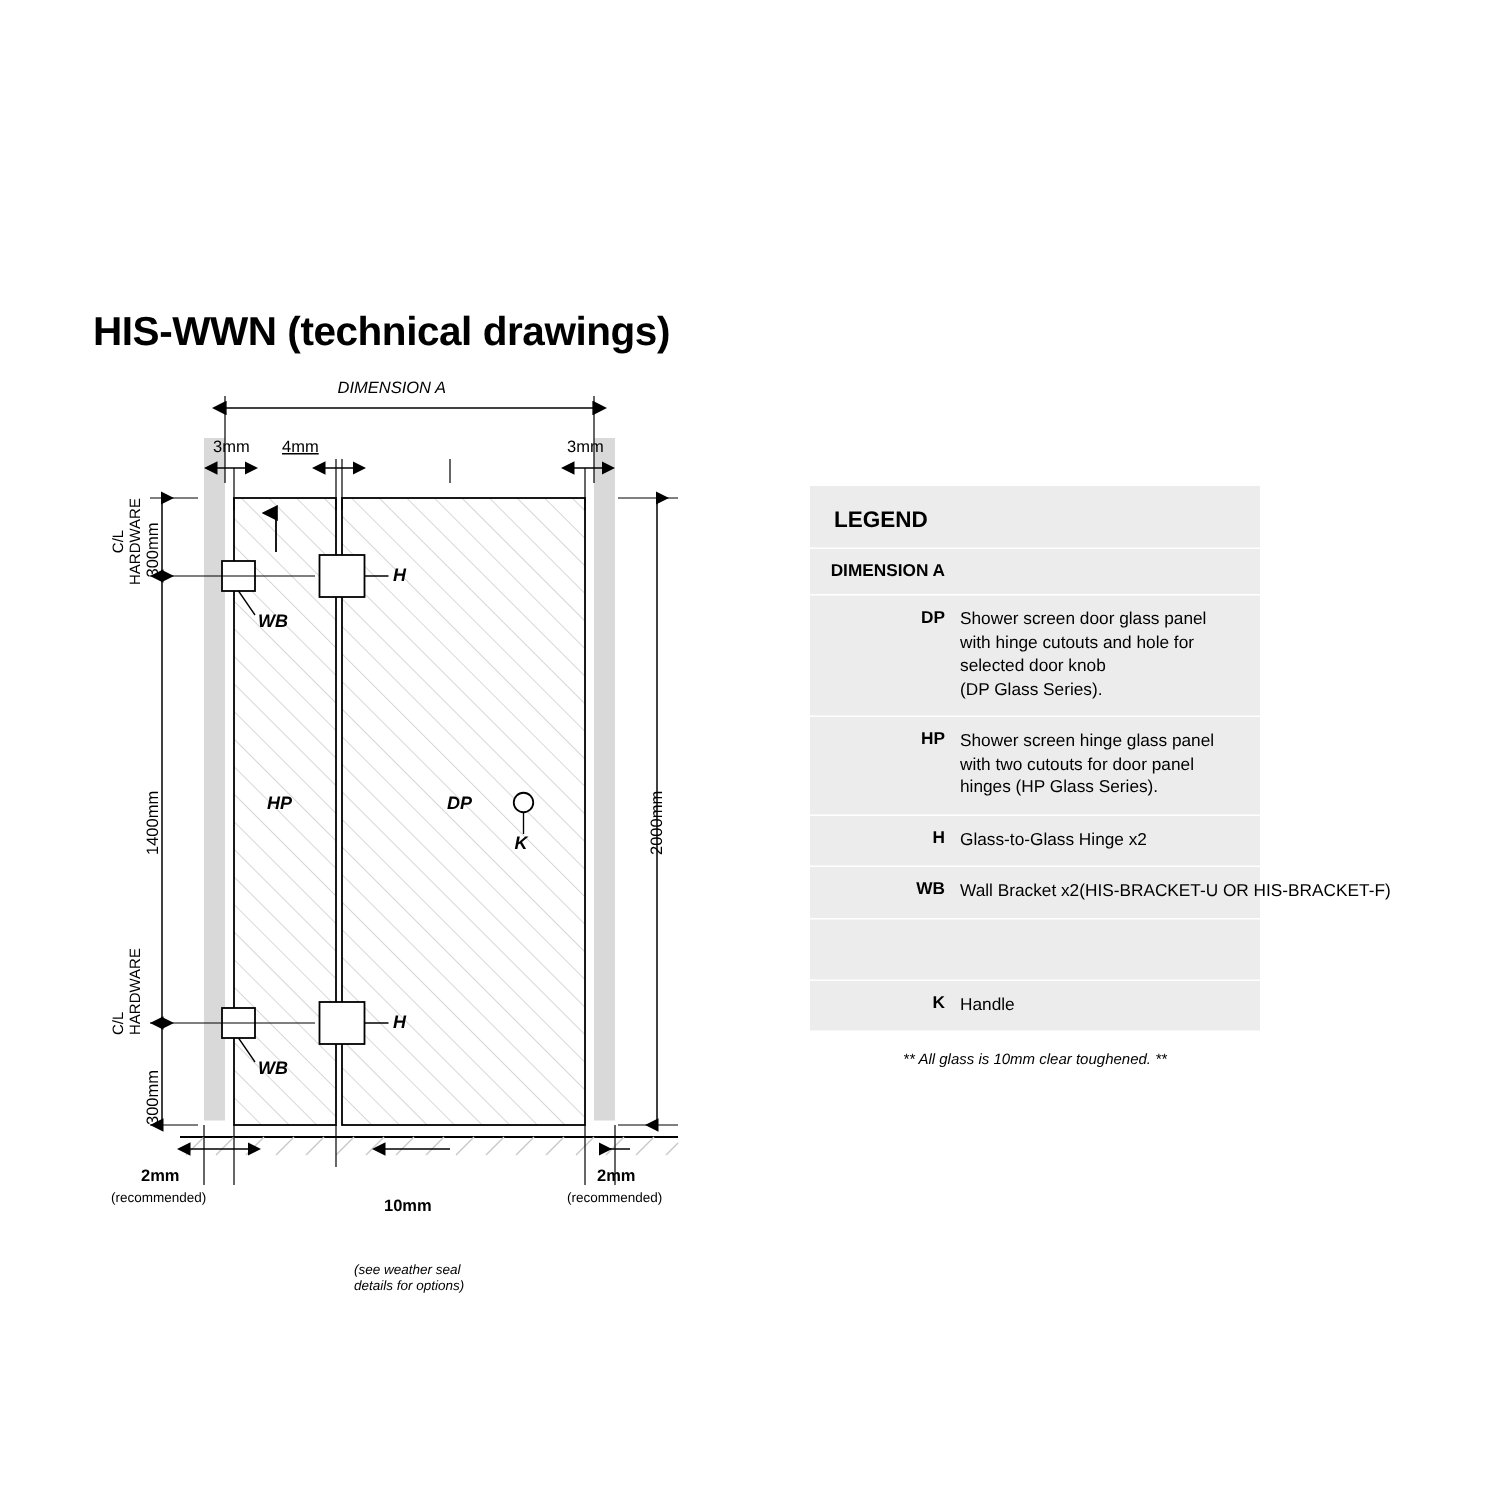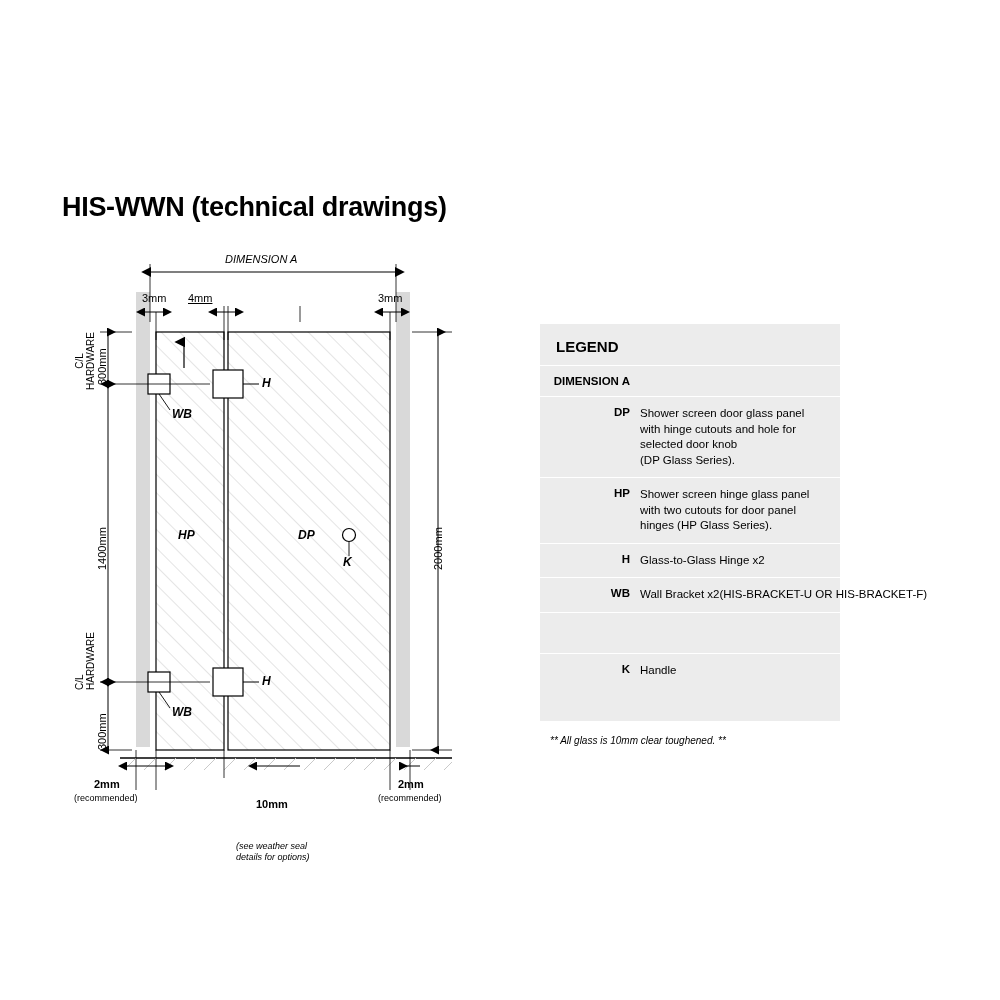--- a/index.html
+++ b/index.html
@@ -11,21 +11,21 @@
     width: 1000px;
     height: 1000px;
     position: relative;
     font-family: "Liberation Sans", sans-serif;
     color: #000000;
     overflow: hidden;
   }
   #page-title {
     position: absolute;
     left: 62px;
-    top: 192px;
+    top: 206px;
     font-size: 27px;
     font-weight: bold;
     letter-spacing: -0.3px;
   }
 
   
   #drawing {
     position: absolute;
     left: 60px;
     top: 250px;
@@ -89,23 +89,23 @@
   }
   .legend-row .val {
     font-size: 11.5px;
     line-height: 1.35;
     white-space: pre-line;
   }
   .legend-row.tall .val { padding-right: 6px; }
   .legend-foot {
     font-size: 10px;
     font-style: italic;
+    text-align: center;
     padding: 14px 10px 12px 10px;
     background: #ffffff;
-    margin-top: 34px;
   }
   .spacer-row { height: 22px; }
 </style>
 </head>
 <body>
 
 <div id="page-title">HIS-WWN (technical drawings)</div>
 
 <div id="drawing">
   <svg width="470" height="590" viewBox="0 0 470 590">

